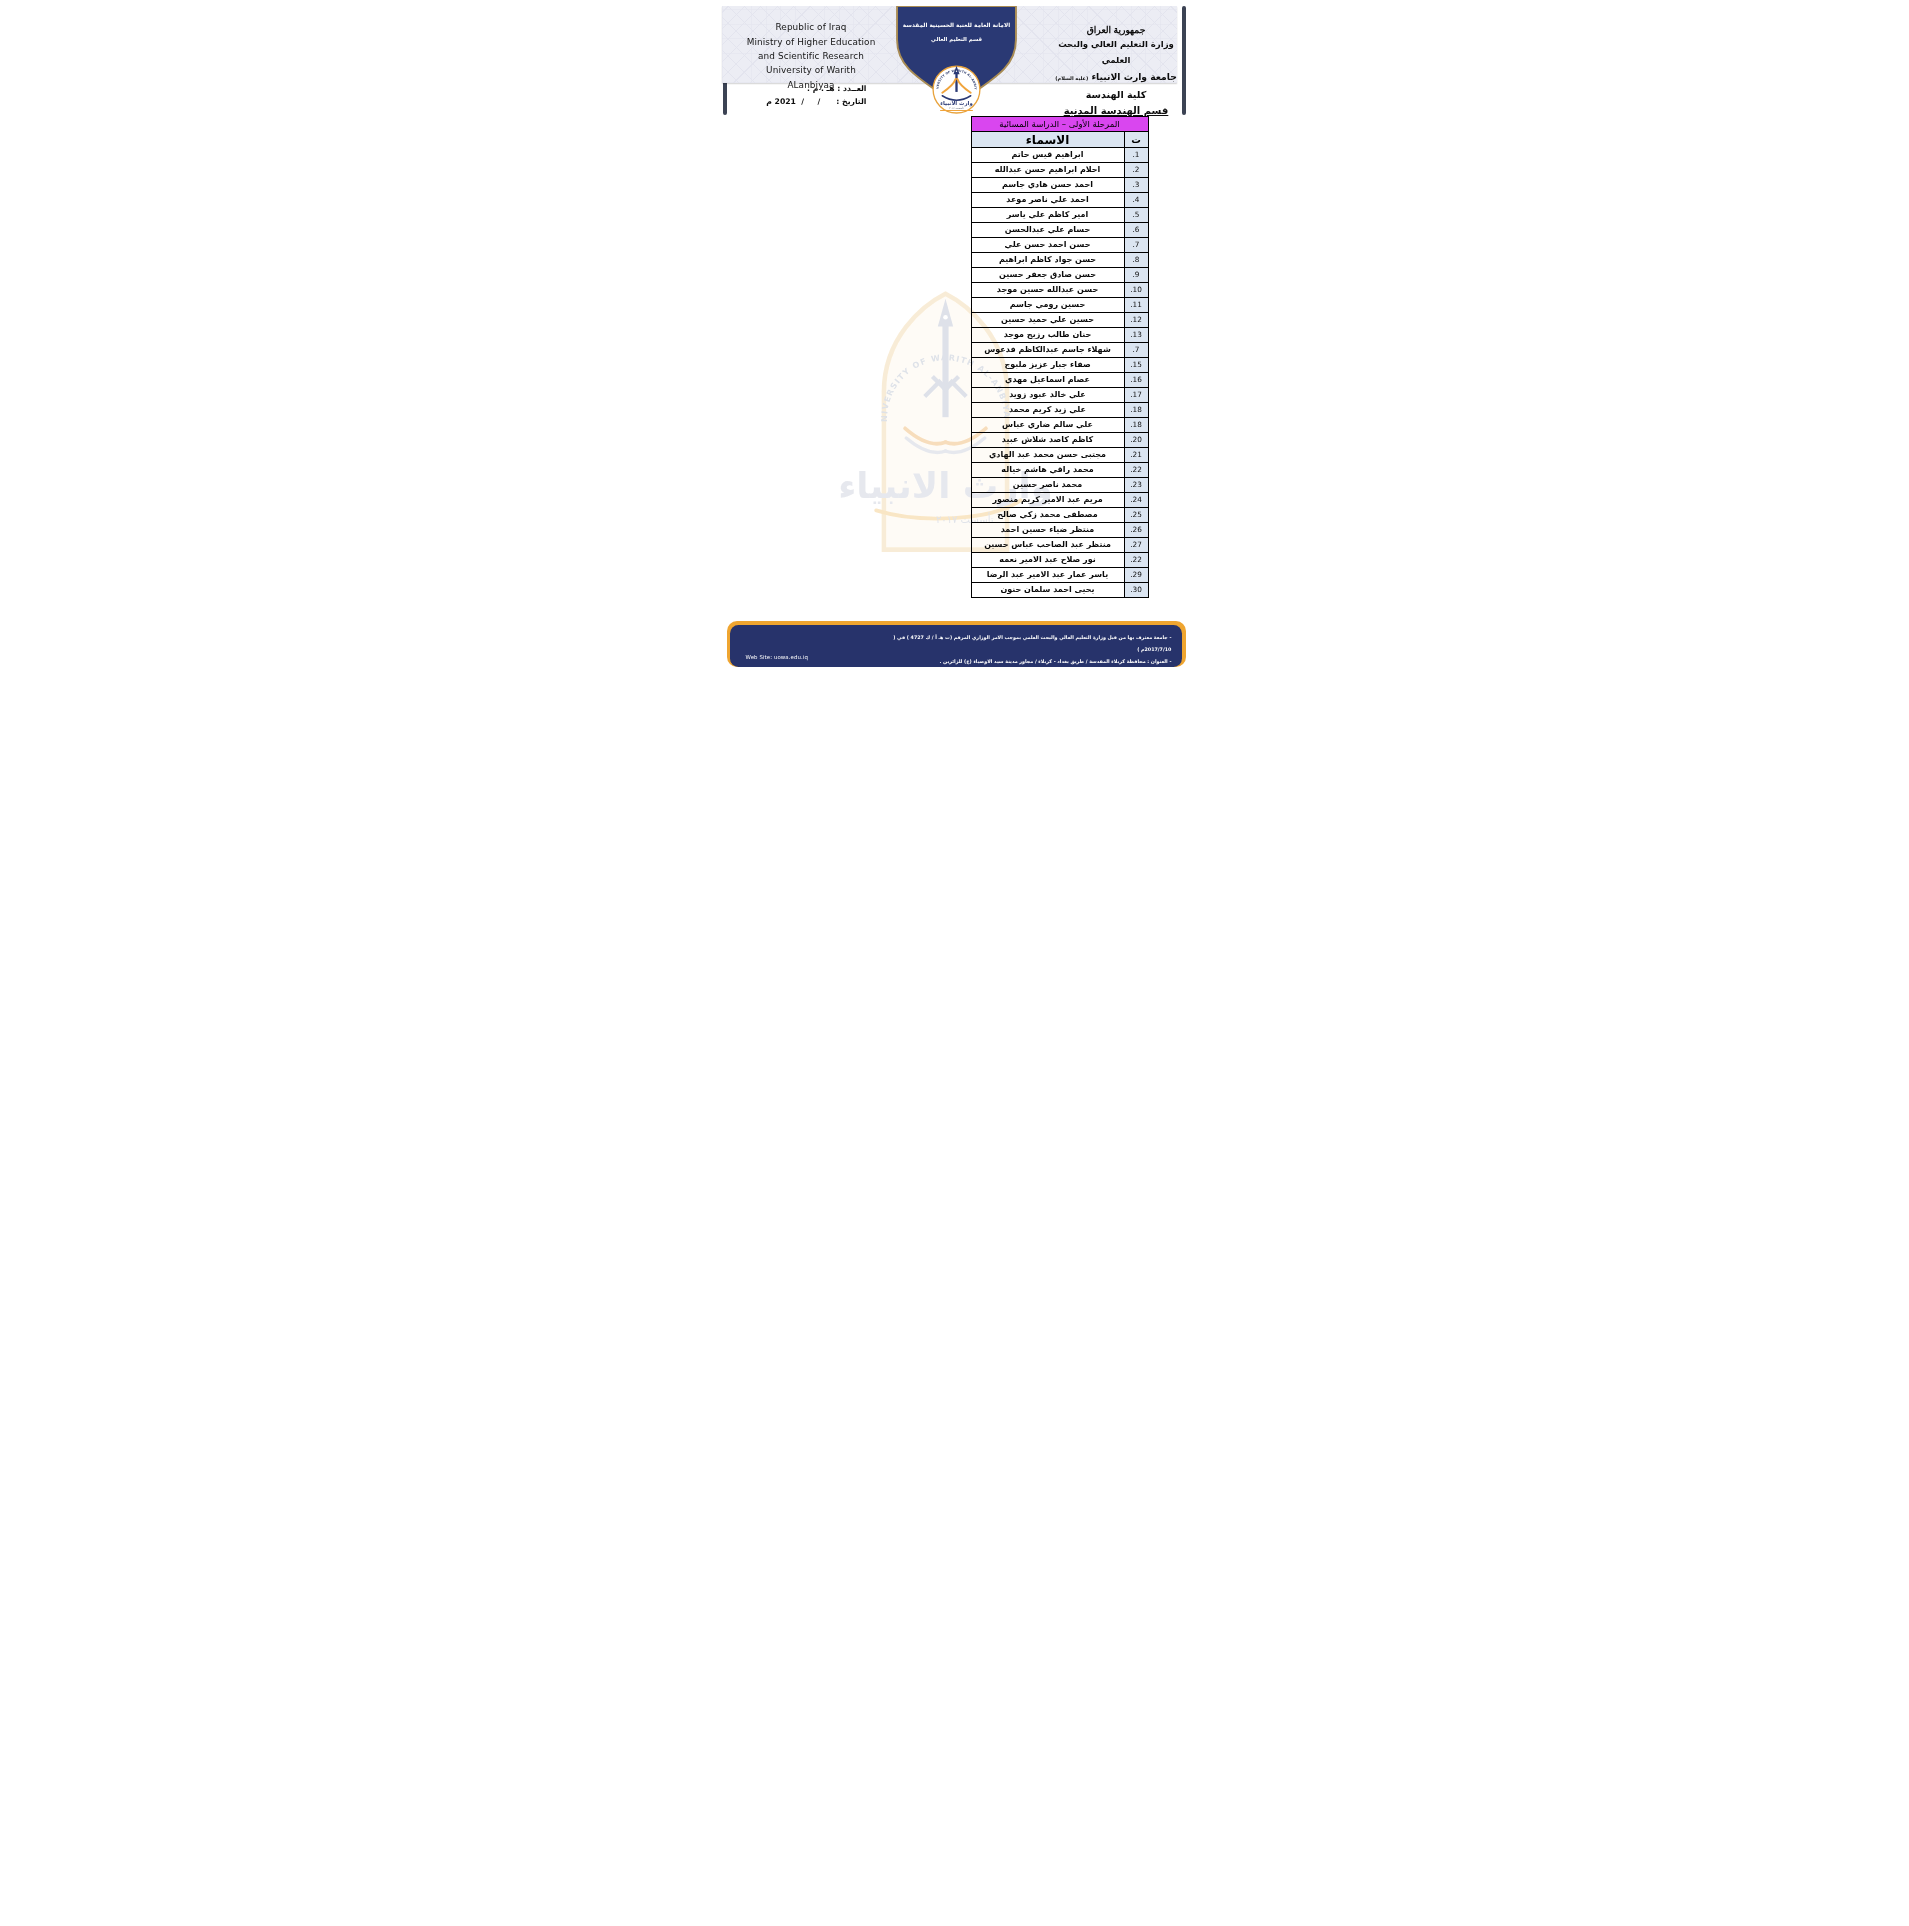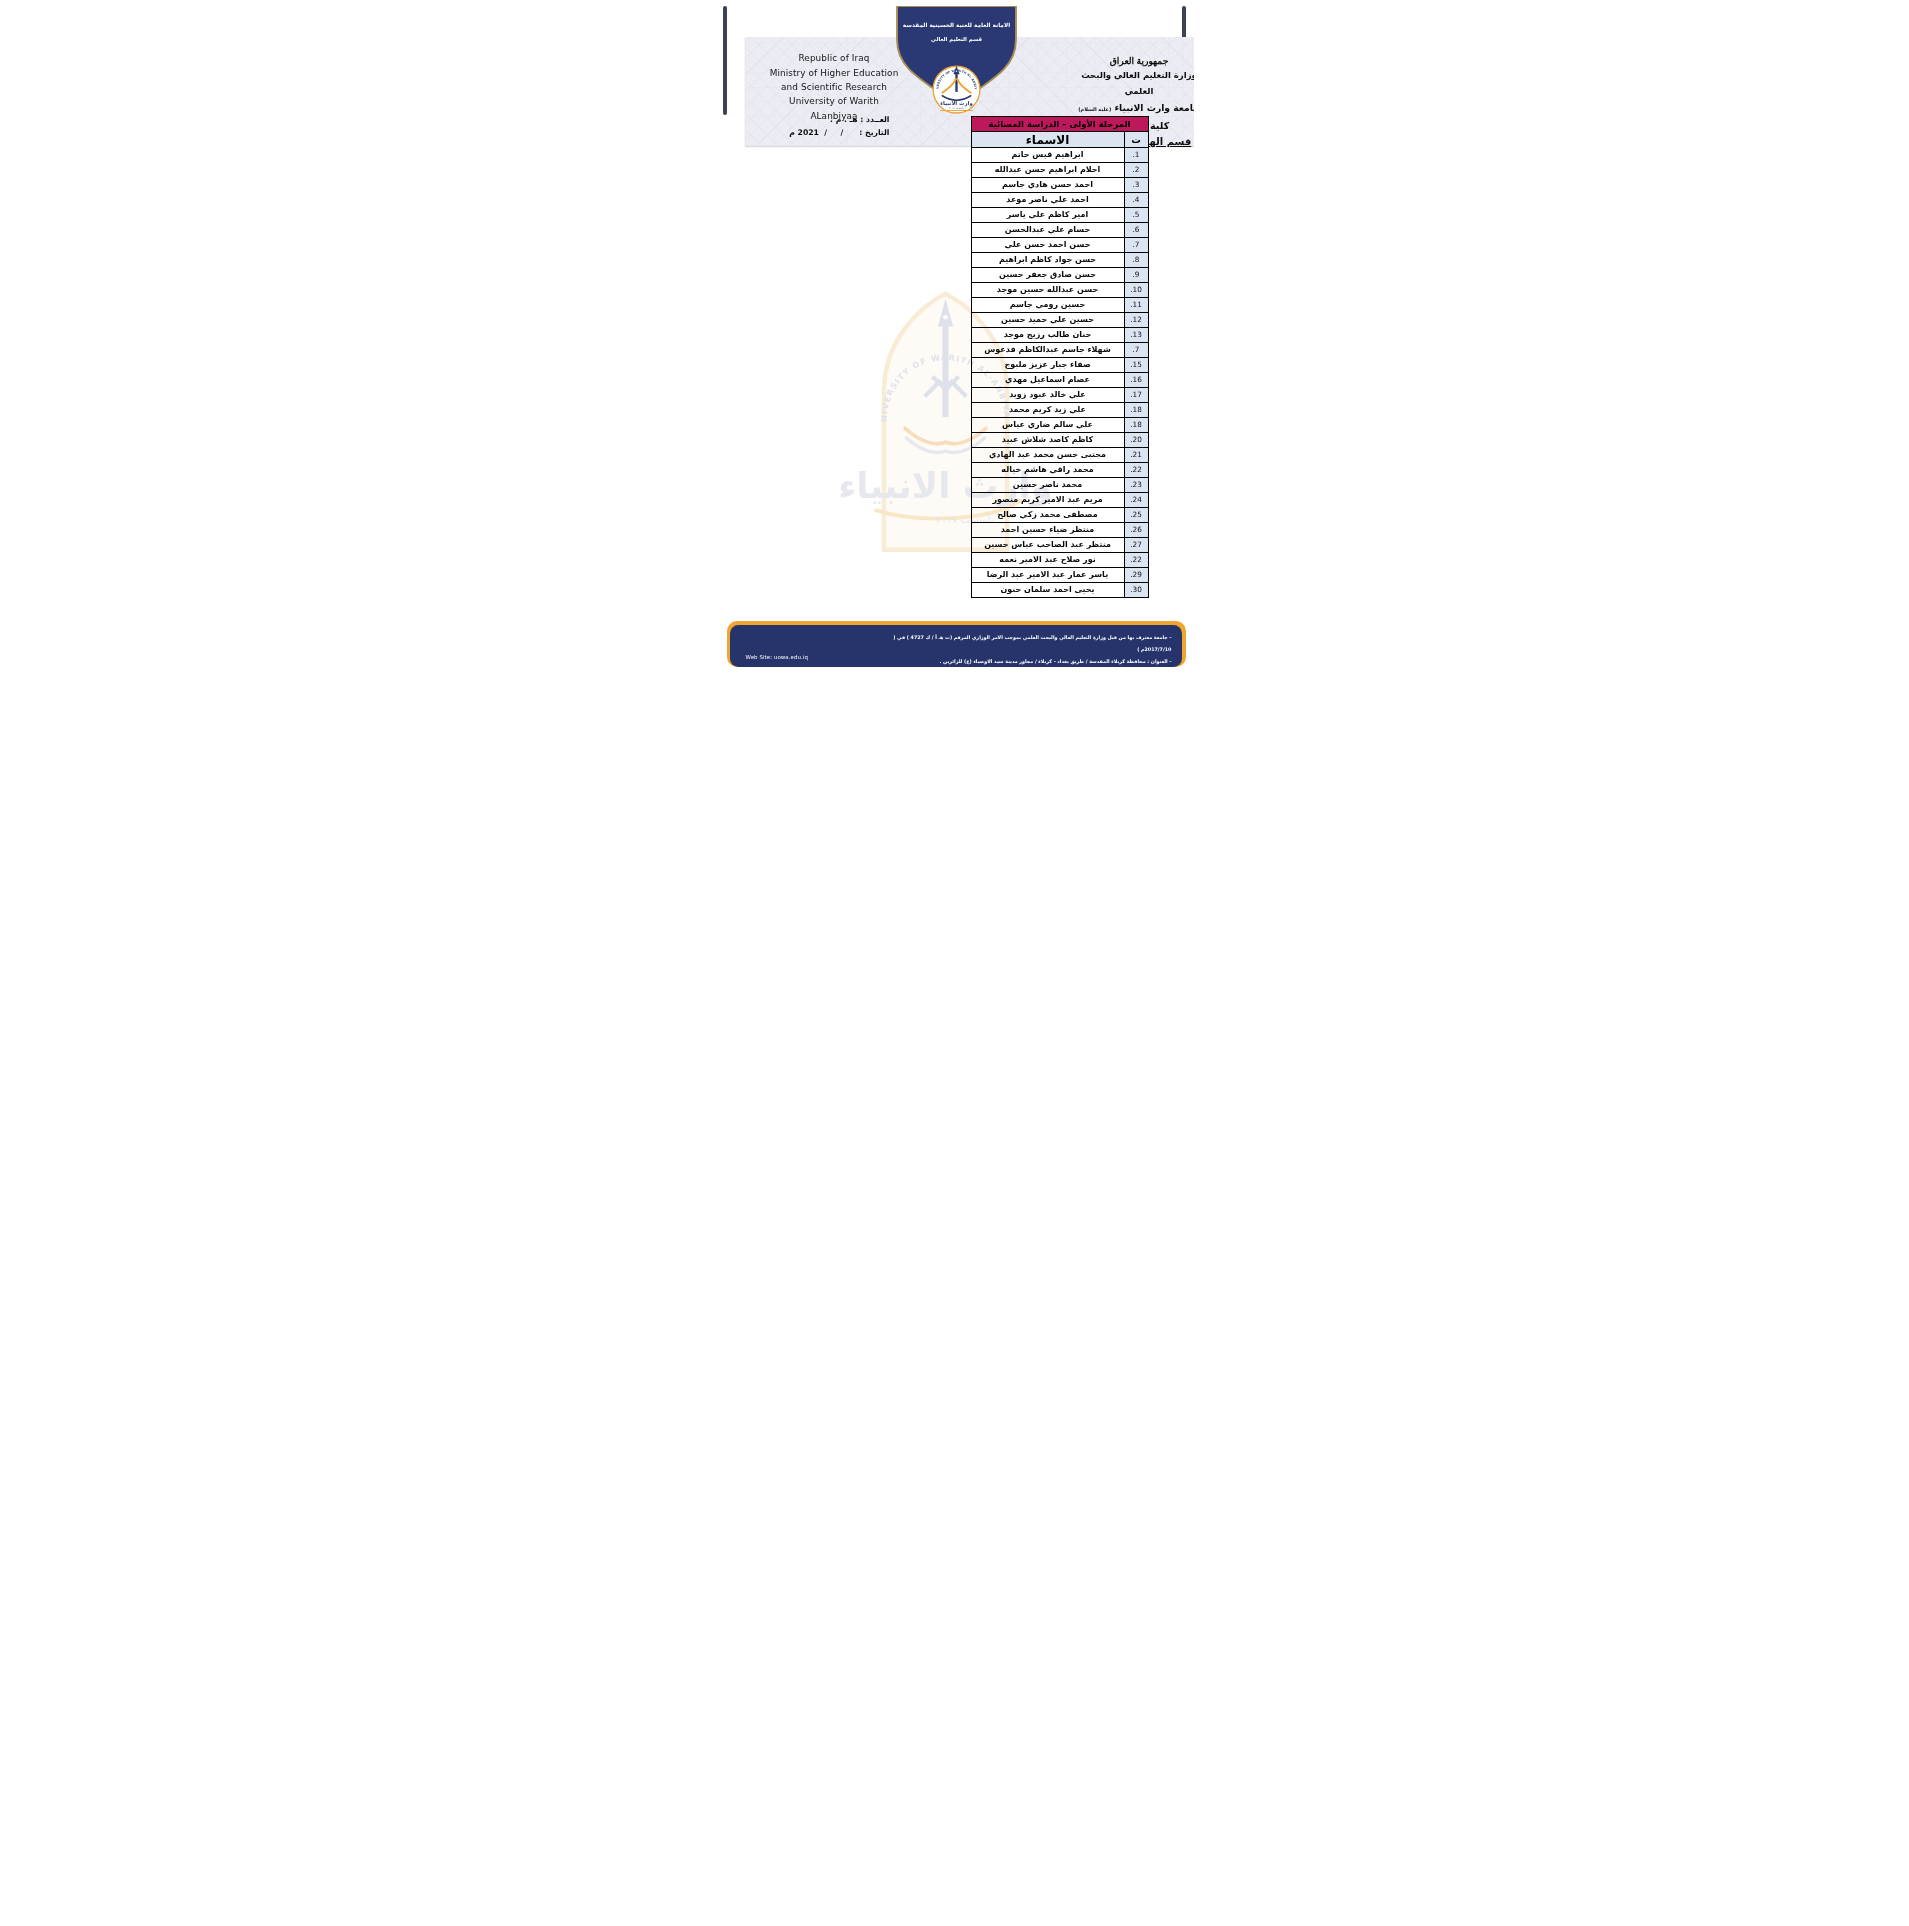--- a/index.html
+++ b/index.html
@@ -3,49 +3,49 @@
 <meta charset="utf-8">
 <style>
   html,body{margin:0;padding:0;background:#ffffff;}
   .page{position:relative;width:478px;height:676px;margin:0 auto;background:#ffffff;
         font-family:"DejaVu Sans","Liberation Sans",sans-serif;overflow:hidden;}
 
   
   .edge-bar{position:absolute;top:5.8px;width:4.2px;height:109px;background:#3c4354;border-radius:1.9px;}
   .edge-bar.left{left:7.3px;}
   .edge-bar.right{left:466px;}
-  .header-panel{position:absolute;left:29px;top:5.8px;width:455px;height:109px;
+  .header-panel{position:absolute;left:6px;top:5.8px;width:455px;height:77px;
         background-color:#ecedf4;
         background-image:
           repeating-linear-gradient(45deg,#e3e4ee 0 0.8px,transparent 0.8px 11.6px),
           repeating-linear-gradient(-45deg,#e3e4ee 0 0.8px,transparent 0.8px 11.6px),
           repeating-linear-gradient(0deg,rgba(227,228,238,.55) 0 0.8px,transparent 0.8px 14.6px),
           repeating-linear-gradient(90deg,rgba(227,228,238,.55) 0 0.8px,transparent 0.8px 14.6px);
-        box-shadow:0 0.8px 1.2px rgba(0,0,0,.18);margin-top:31px;}
+        box-shadow:0 0.8px 1.2px rgba(0,0,0,.18);}
   .eng-block{position:absolute;left:21px;top:14.6px;width:137px;text-align:center;
         color:#161616;font-size:8.9px;line-height:14.3px;font-weight:500;letter-spacing:0.1px;}
   .issue-block{position:absolute;left:31px;top:77px;width:114px;direction:rtl;text-align:right;
         color:#0d0d0d;font-weight:700;font-size:7.7px;line-height:12.7px;white-space:nowrap;}
   .ar-block{position:absolute;left:323px;top:18.5px;width:143px;direction:rtl;text-align:center;
         color:#0d0d0d;font-weight:700;}
   .ar-block .l1{font-size:9.2px;line-height:13px;font-family:Liberation Serif, serif;}
   .ar-block .l2{font-size:8.5px;line-height:15.4px;}
   .ar-block .l3{font-size:9.2px;line-height:17px;}
   .ar-block .l4{font-size:9.6px;line-height:16px;}
   .ar-block .l5{font-size:10px;line-height:16px;text-decoration:underline;}
   .ar-block .honor{font-size:5px;font-weight:700;}
   .emblem-svg{position:absolute;left:177px;top:5.8px;}
 
   
   .watermark{position:absolute;left:110px;top:211px;opacity:.6;pointer-events:none;}
 
   
   .table{position:absolute;left:255px;top:116px;width:176px;border:1.2px solid #000;direction:rtl;}
-  .t-title{height:14.3px;background:#be185d;display:flex;align-items:center;justify-content:center;
-        font-size:8.5px;font-weight:700;color:#000;text-align:right;}
+  .t-title{height:14.3px;background:#d946ef;display:flex;align-items:center;justify-content:center;
+        font-size:8.5px;font-weight:400;color:#000;text-align:right;}
   .t-head{display:flex;height:14.6px;border-top:0.8px solid #000;background:#dbe5f1;}
   .trow{display:flex;height:14px;border-top:0.6px solid #000;}
   .cell{display:flex;align-items:center;justify-content:center;}
   .idx{width:23px;background:#dbe5f1;border-left:0.6px solid #000;font-size:7.3px;color:#111;direction:rtl;}
   .namec{flex:1;background:transparent;font-size:8px;font-weight:700;color:#0a0a0a;}
   .h-idx{width:23px;background:#dbe5f1;border-left:0.6px solid #000;font-size:9.6px;font-weight:700;}
   .h-name{flex:1;font-size:12px;font-weight:700;}
 
   
   .footer-outer{position:absolute;left:11.2px;top:621px;width:459px;height:46px;

